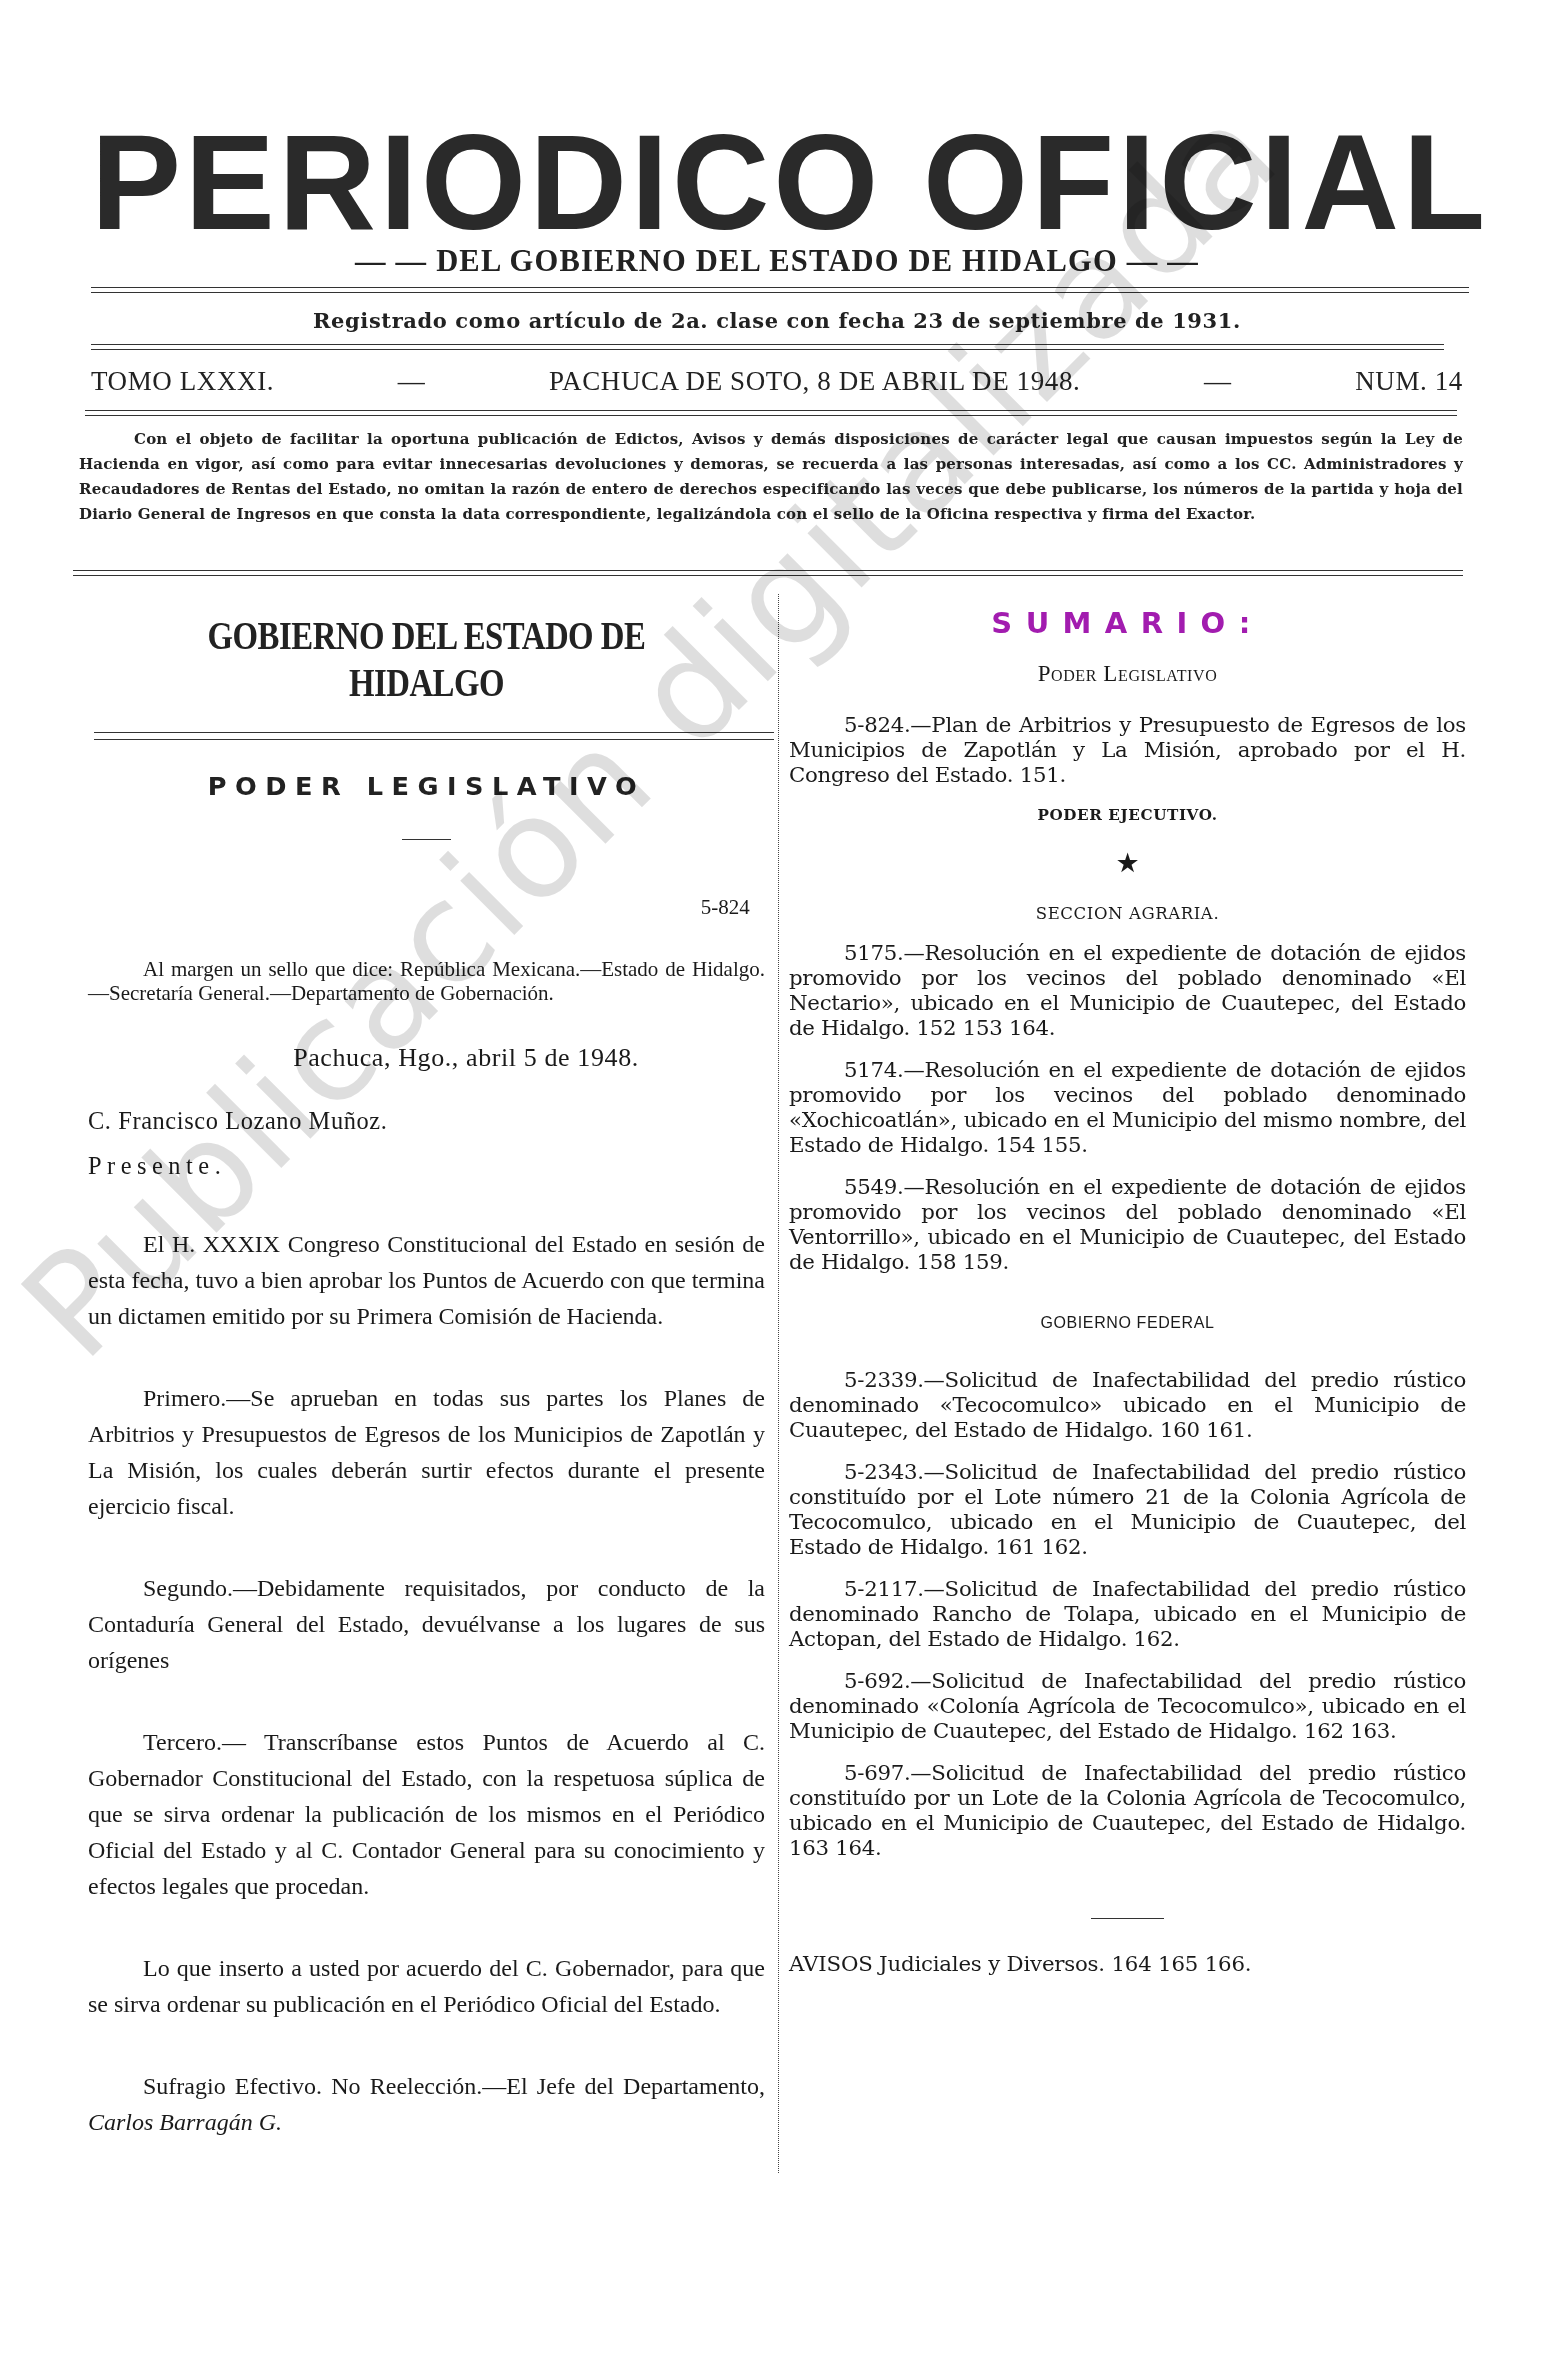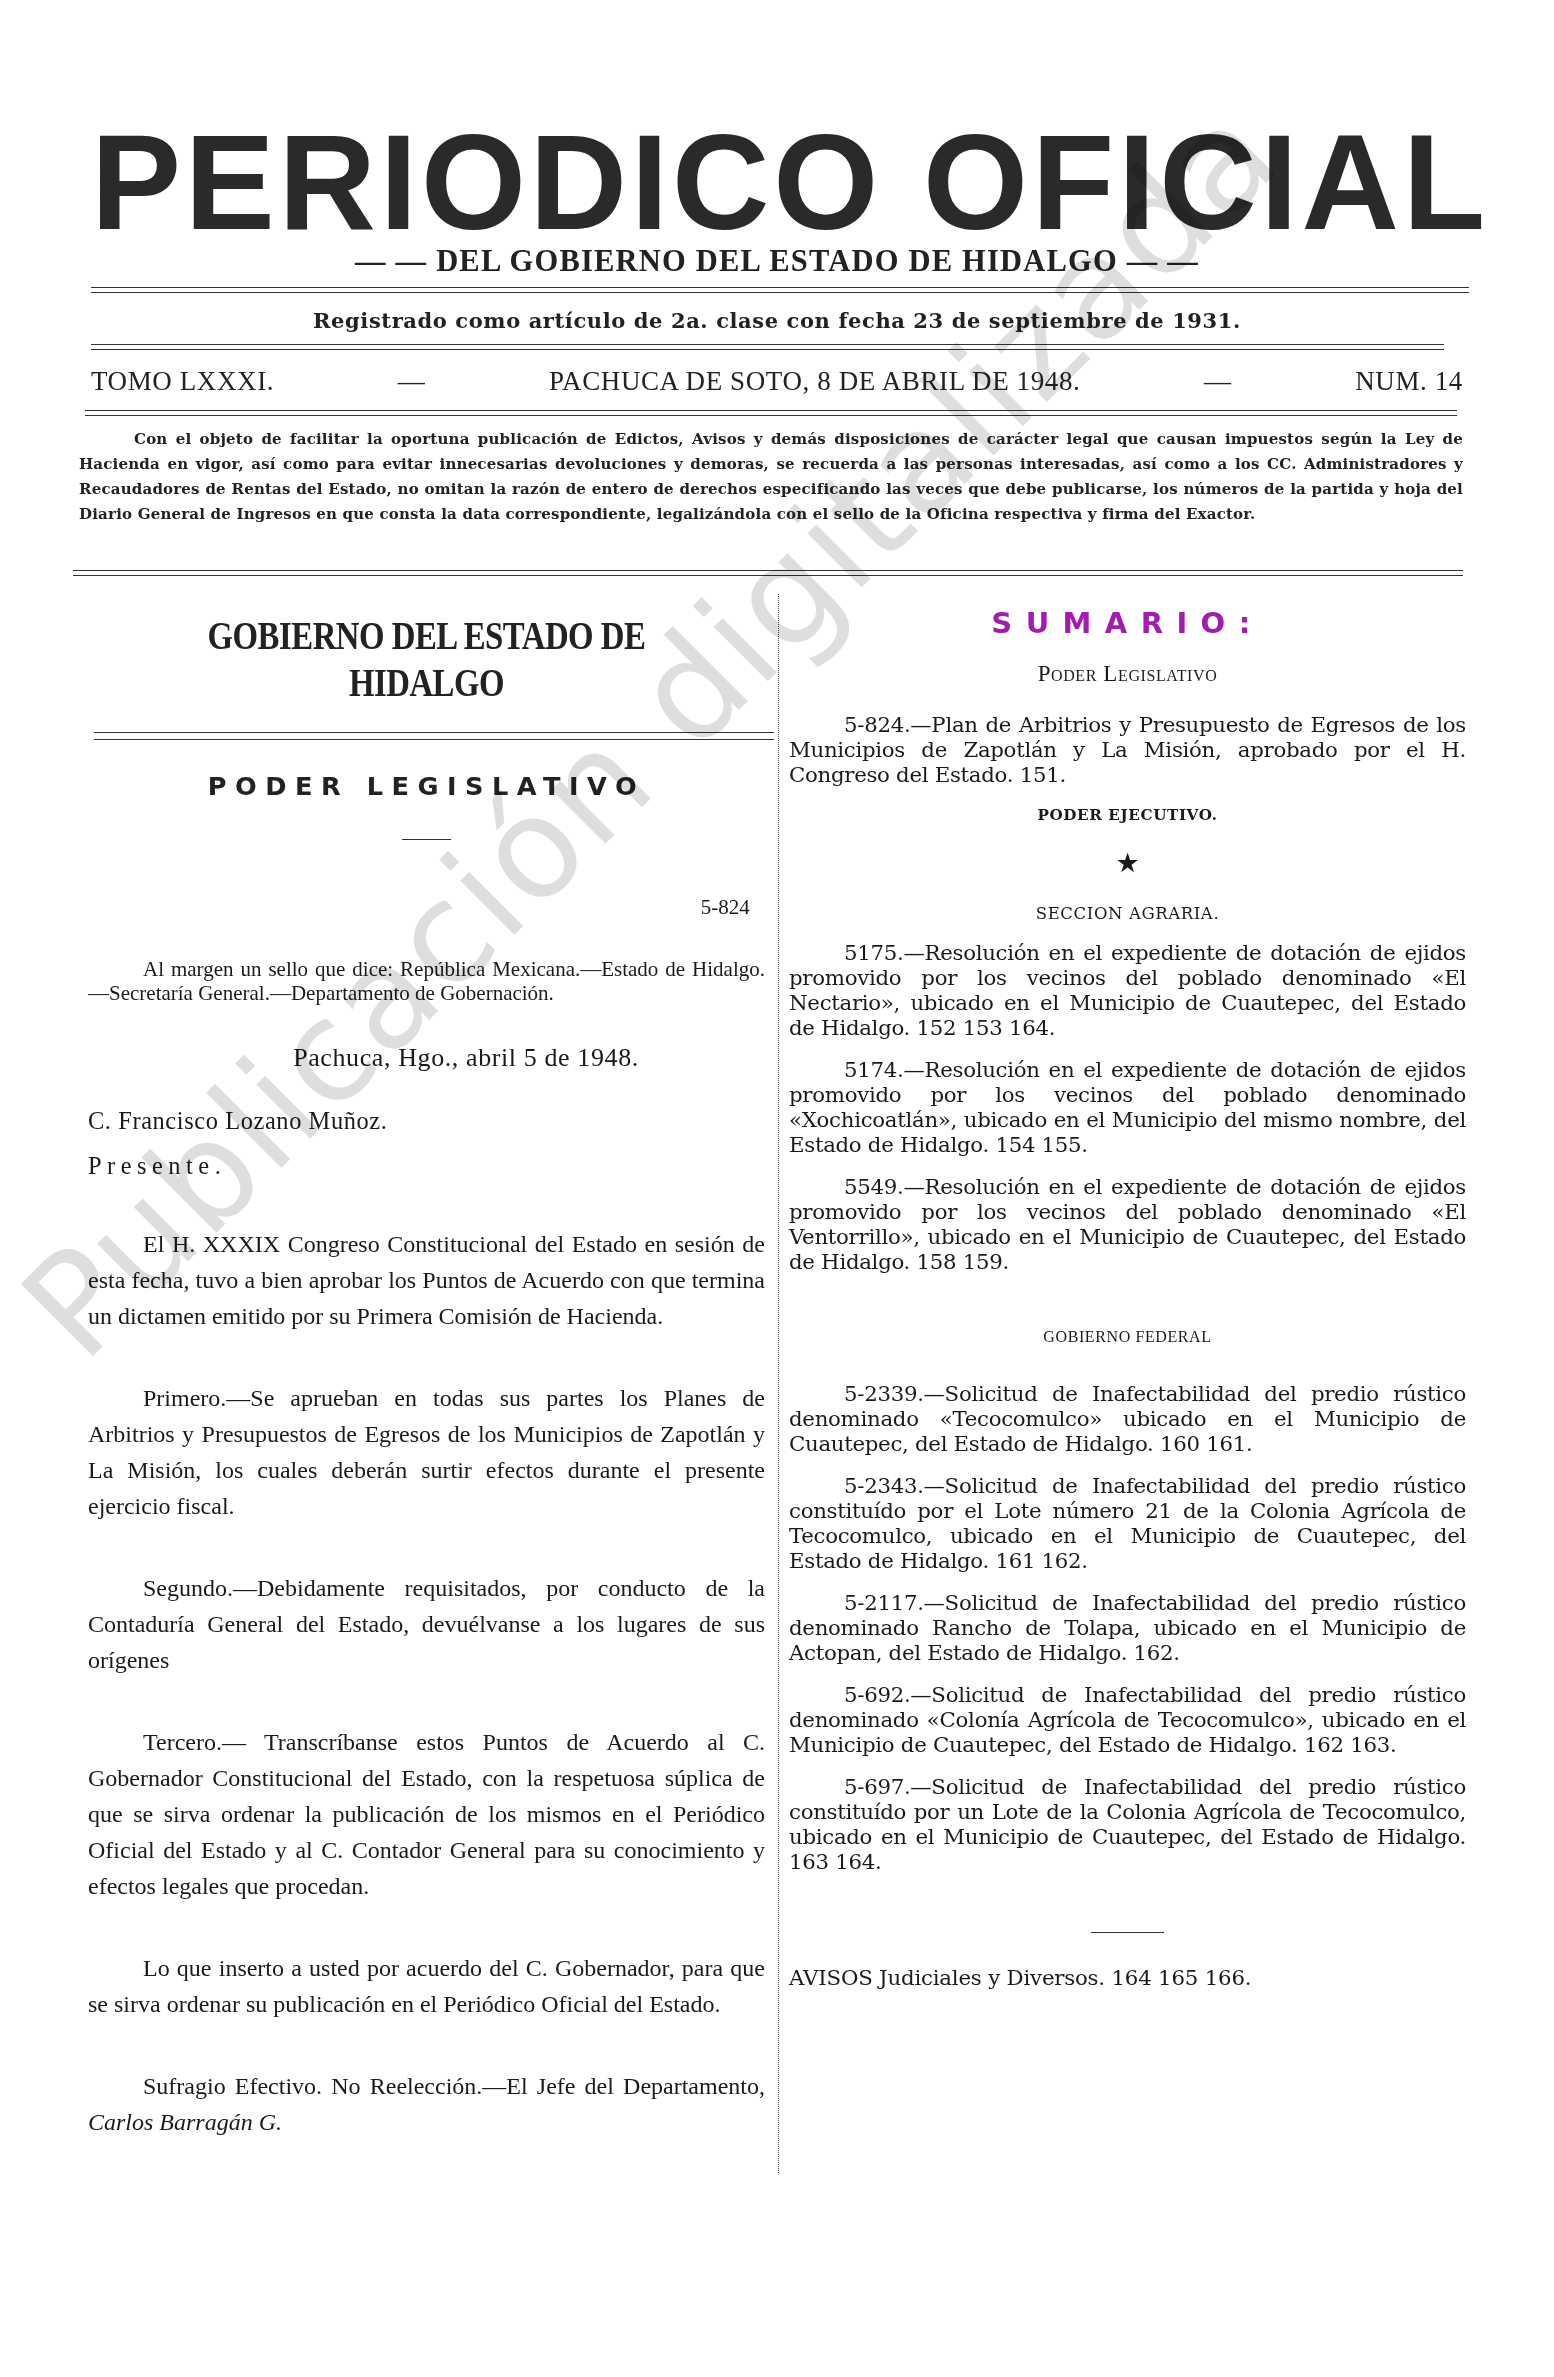--- a/index.html
+++ b/index.html
@@ -68,21 +68,21 @@
   .sumario-title {
     text-align: center; font-family: "DejaVu Sans", sans-serif; font-weight: bold;
     font-size: 29px; letter-spacing: 13.4px; margin-top: 12.2px; color: #a21caf;
   }
   .smallcaps-head { text-align: center; font-variant: small-caps; font-size: 23px; margin-top: 21.3px; letter-spacing: 0.6px; font-family: "Liberation Serif", serif; }
   .sum-entry { font-size: 21.3px; line-height: 25px; text-align: justify; text-indent: 55px; margin-top: 12.2px; font-family: "DejaVu Serif", serif; letter-spacing: -0.3px; }
   .sum-entry.first { margin-top: 24.4px; }
   .sum-head-bold { text-align: center; font-family: "DejaVu Serif", serif; font-weight: bold; font-size: 15.2px; letter-spacing: 0.6px; margin-top: 19.5px; }
   .star { text-align: center; font-size: 27px; margin-top: 23px; }
   .sum-head-caps { text-align: center; font-family: "DejaVu Serif", serif; font-size: 16.5px; letter-spacing: 0.6px; margin-top: 25.6px; }
-  .sum-head-fed { text-align: center; font-family: Liberation Serif, serif; font-size: 16px; letter-spacing: 0.6px; margin-top: 54px; }
+  .sum-head-fed { text-align: center; font-family: Liberation Sans, sans-serif; font-size: 16px; letter-spacing: 0.6px; margin-top: 40px; }
   .sum-entry.gap { margin-top: 17px; }
   .sum-entry.gap-fed { margin-top: 35px; }
   .short-rule-r { width: 73px; margin: 58px auto 0; border-top: 1.8px solid #333; }
   .avisos { font-size: 21.3px; margin-top: 32px; font-family: "DejaVu Serif", serif; letter-spacing: -0.2px; }
 
   .watermark {
     position: absolute; left: 49px; top: 1250px; width: 1829px;
     font-family: "DejaVu Sans", sans-serif; font-size: 140px; color: rgba(0,0,0,0.13);
     transform: rotate(-45deg); transform-origin: left center; white-space: nowrap; pointer-events: none;
     letter-spacing: 2.4px;

